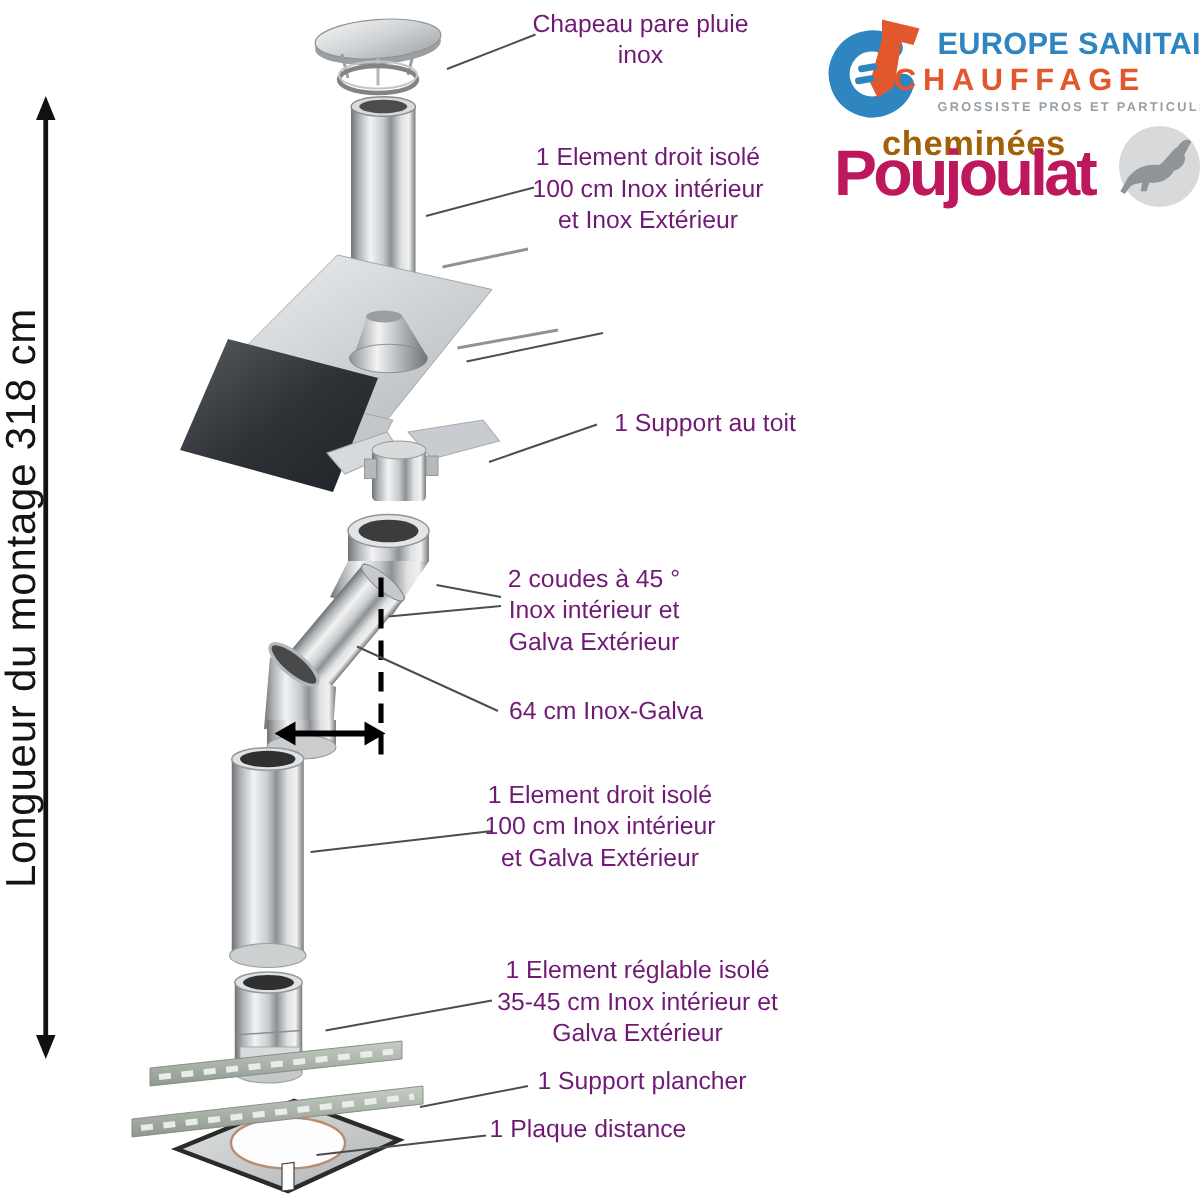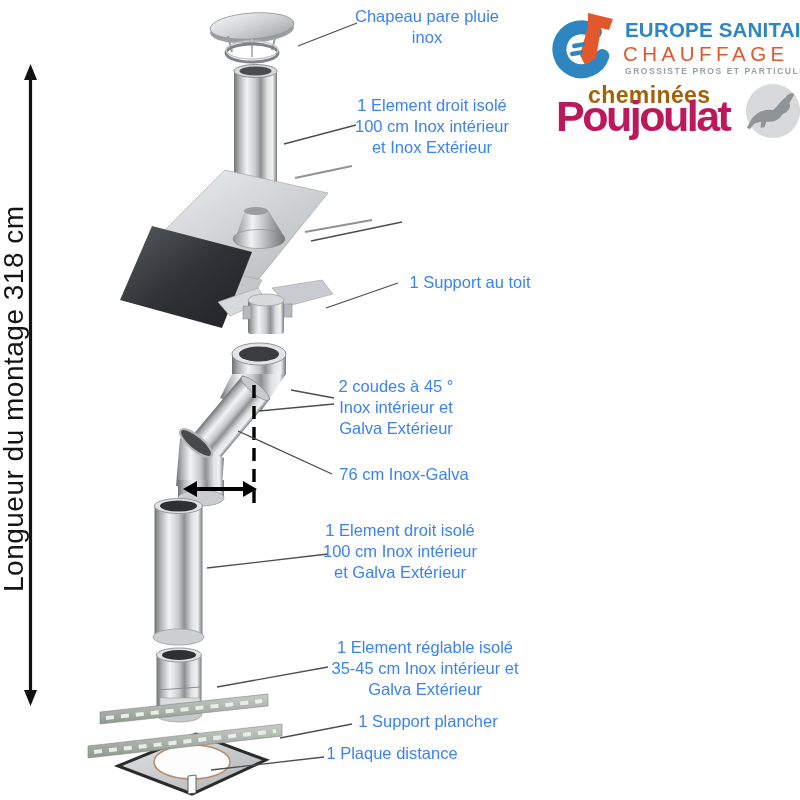--- a/index.html
+++ b/index.html
@@ -1,25 +1,25 @@
 <!DOCTYPE html>
 <html><head>
 <meta charset="utf-8">
 <style>
   html,body{margin:0;padding:0;background:#fff;}
   .stage{position:relative;width:800px;height:800px;background:#ffffff;overflow:hidden;
          font-family:"Liberation Sans",sans-serif;}
   .art{position:absolute;left:0;top:0;}
   .lbl{position:absolute;transform:translateX(-50%);text-align:center;
-       font-size:16.5px;line-height:21px;color:#3b82f6;white-space:nowrap;}
+       font-size:16.5px;line-height:21px;color:#701a75;white-space:nowrap;}
   .vdim{position:absolute;left:0px;top:592px;transform:rotate(-90deg);transform-origin:0 0;
         font-size:28px;line-height:28px;color:#141414;white-space:nowrap;letter-spacing:.5px;}
   .esc1{position:absolute;left:625px;top:18px;font-size:20.5px;font-weight:bold;
         color:#2e85c0;letter-spacing:.2px;white-space:nowrap;}
-  .esc2{position:absolute;left:623px;top:42px;font-size:20.5px;font-weight:normal;
+  .esc2{position:absolute;left:596px;top:42px;font-size:20.5px;font-weight:bold;
         color:#e2572b;letter-spacing:4.5px;white-space:nowrap;}
   .esc3{position:absolute;left:625px;top:66px;font-size:8.5px;font-weight:bold;
         color:#97a0a6;letter-spacing:1.55px;white-space:nowrap;}
   .pj-top{position:absolute;left:588px;top:82px;font-size:23px;font-weight:bold;
         color:#a16207;letter-spacing:.4px;white-space:nowrap;}
   .pj-main{position:absolute;left:556px;top:92px;font-size:43px;font-weight:bold;
         color:#be185d;letter-spacing:-2.5px;white-space:nowrap;}
 </style>
 </head>
 <body>
@@ -197,21 +197,21 @@
   </div>
   <div class="lbl" style="left:470px;top:272px">
     <div>1 Support au toit</div>
   </div>
   <div class="lbl" style="left:396px;top:376px">
     <div>2 coudes à 45 °</div>
     <div>Inox intérieur et</div>
     <div>Galva Extérieur</div>
   </div>
   <div class="lbl" style="left:404px;top:464px">
-    <div>76 cm Inox-Galva</div>
+    <div>64 cm Inox-Galva</div>
   </div>
   <div class="lbl" style="left:400px;top:520px">
     <div>1 Element droit isolé</div>
     <div>100 cm Inox intérieur</div>
     <div>et Galva Extérieur</div>
   </div>
   <div class="lbl" style="left:425px;top:637px">
     <div>1 Element réglable isolé</div>
     <div>35-45 cm Inox intérieur et</div>
     <div>Galva Extérieur</div>

